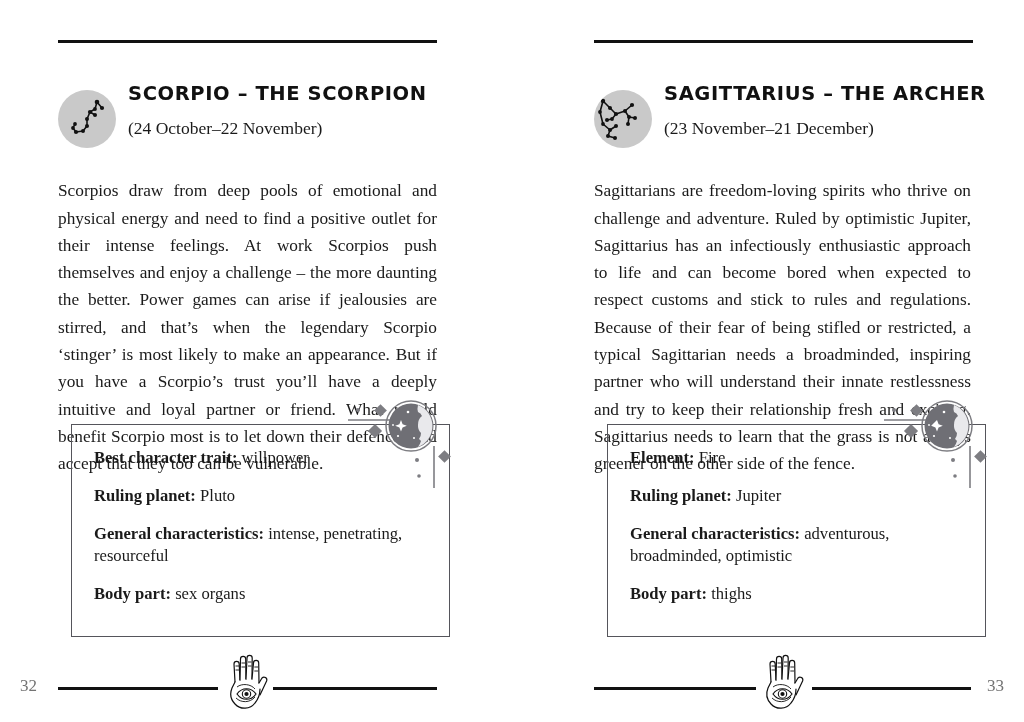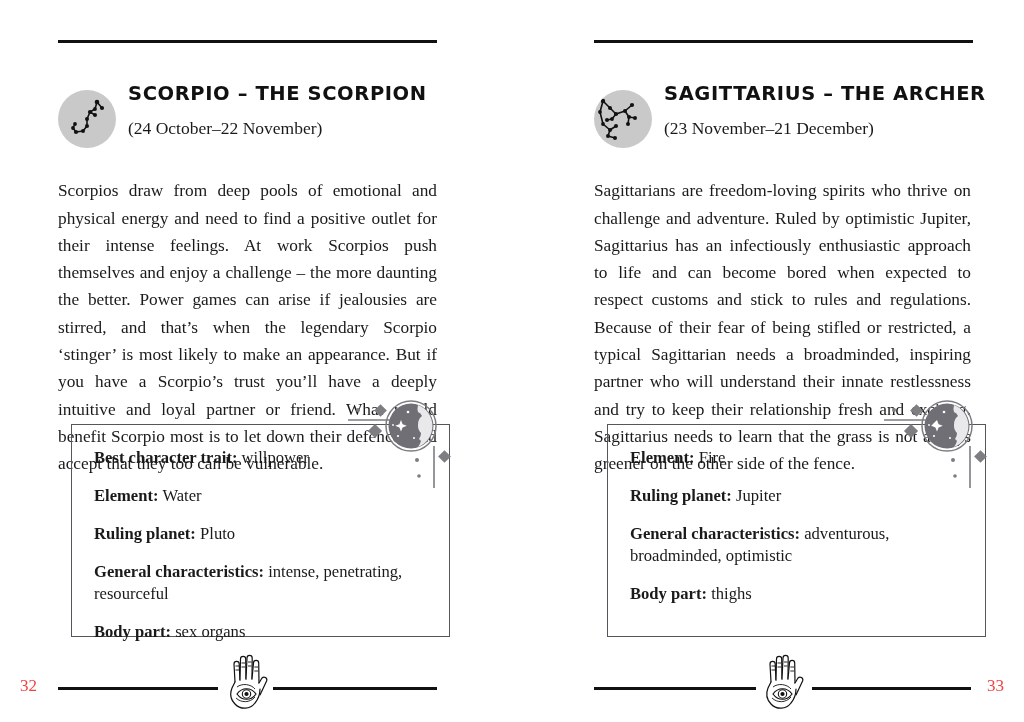--- a/index.html
+++ b/index.html
@@ -151,21 +151,21 @@
   }
   .footer-rule.seg-a { left: 58px; width: 160px; }
   .footer-rule.seg-b { left: 273px; width: 164px; }
   .page.right .footer-rule.seg-a { left: 82px; width: 162px; }
   .page.right .footer-rule.seg-b { left: 300px; width: 159px; }
 
   .page-number {
     position: absolute;
     top: 26px;
     font-size: 17px;
-    color: #ef4444;
+    color: #737373;
   }
   .page.left  .page-number { left: 20px; }
   .page.right .page-number { right: 20px; }
 
   .hand-icon {
     position: absolute;
     top: 4px;
     left: 224px;
     width: 48px;
     height: 62px;
@@ -208,24 +208,20 @@
       <div class="sign-dates">(24 October–22 November)</div>
     </div>
 
     <p class="body-copy">Scorpios draw from deep pools of emotional and physical energy and need to find a positive outlet for their intense feelings. At work Scorpios push themselves and enjoy a challenge – the more daunting the better. Power games can arise if jealousies are stirred, and that’s when the legendary Scorpio ‘stinger’ is most likely to make an appearance. But if you have a Scorpio’s trust you’ll have a deeply intuitive and loyal partner or friend. What would benefit Scorpio most is to let down their defences and accept that they too can be vulnerable.</p>
 
     <div class="info-box">
       <div class="info-list">
         <div class="info-row">
           <span class="info-label">Best character trait:</span>
           <span class="info-value">willpower</span>
-        </div>
-        <div class="info-row">
-          <span class="info-label">Element:</span>
-          <span class="info-value">Water</span>
         </div>
         <div class="info-row">
           <span class="info-label">Ruling planet:</span>
           <span class="info-value">Pluto</span>
         </div>
         <div class="info-row">
           <span class="info-label">General characteristics:</span>
           <span class="info-value">intense, penetrating, resourceful</span>
         </div>
         <div class="info-row">

